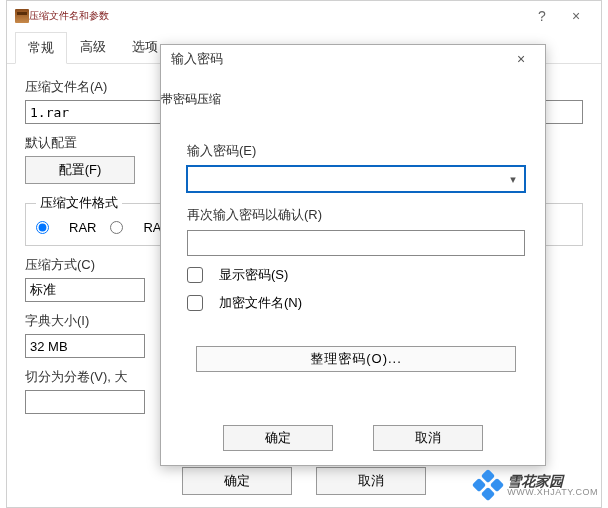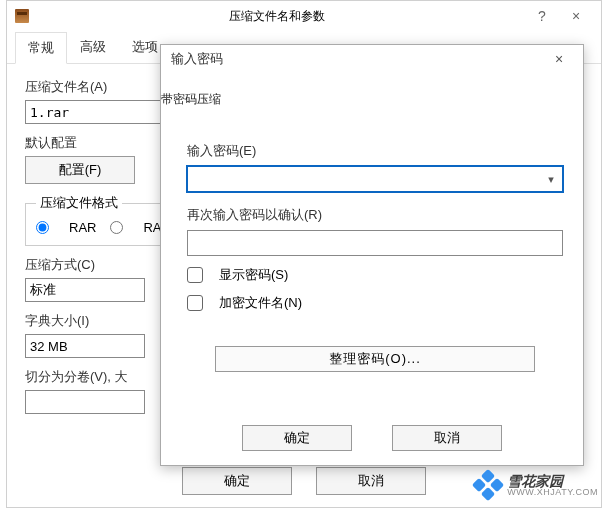--- a/index.html
+++ b/index.html
@@ -1,21 +1,21 @@
 <!DOCTYPE html>
 <html><head>
 <meta charset="utf-8">
 <style>
 * { box-sizing: border-box; margin: 0; padding: 0; }
 body { font-family: "Microsoft YaHei", "SimSun", Arial, sans-serif; font-size: 13px; background: #fff; width: 608px; height: 508px; overflow: hidden; position: relative; }
 
 
 .parent-dialog { position: absolute; left: 6px; top: 0; width: 596px; height: 508px; background: #fff; border: 1px solid #d0d0d0; }
 .parent-titlebar { height: 30px; display: flex; align-items: center; padding: 0 8px; }
-.parent-titlebar .title { flex: 1; font-size: 12px; color: #000000; text-align: center; }
+.parent-titlebar .title { flex: 1; font-size: 10px; color: #7f1d1d; }
 .parent-titlebar .ctl { width: 34px; text-align: center; color: #666; font-size: 14px; line-height: 30px; }
 
 .tabs { display: flex; border-bottom: 1px solid #e0e0e0; padding-left: 8px; }
 .tab { padding: 6px 12px; font-size: 13px; color: #333; border: 1px solid transparent; }
 .tab.active { background: #fff; border: 1px solid #e0e0e0; border-bottom-color: #fff; position: relative; top: 1px; }
 
 .parent-body { padding: 14px 18px; }
 .field-label { font-size: 13px; color: #333; margin-bottom: 4px; display: block; }
 .text-input { width: 100%; height: 24px; border: 1px solid #888; padding: 2px 4px; font-family: monospace; font-size: 13px; background: #fff; }
 .row { margin-bottom: 10px; }
@@ -23,21 +23,21 @@
 .btn-wide { min-width: 110px; }
 fieldset { border: 1px solid #ccc; padding: 8px 10px 10px; margin-bottom: 10px; }
 legend { font-size: 13px; padding: 0 4px; }
 .radio-row { display: flex; gap: 14px; align-items: center; }
 .radio-row label { font-size: 13px; display: flex; align-items: center; gap: 20px; }
 .combo { width: 120px; height: 24px; border: 1px solid #888; padding: 2px 4px; font-size: 13px; background: #fff; }
 
 .parent-footer { position: absolute; bottom: 12px; left: 0; right: 0; display: flex; justify-content: center; gap: 24px; }
 
 
-.modal { position: absolute; left: 160px; top: 44px; width: 424px; height: 422px; background: #fff; border: 1px solid #aaa; box-shadow: 0 3px 12px rgba(0,0,0,0.25); }
+.modal { position: absolute; left: 160px; top: 44px; width: 386px; height: 422px; background: #fff; border: 1px solid #aaa; box-shadow: 0 3px 12px rgba(0,0,0,0.25); }
 .modal-titlebar { height: 28px; display: flex; align-items: center; padding: 0 10px; border-bottom: 0; }
 .modal-titlebar .title { flex: 1; font-size: 13px; color: #333; }
 .modal-titlebar .close { width: 28px; text-align: center; color: #555; font-size: 14px; cursor: default; }
 .modal-heading { font-size: 12px; padding: 18px 0 6px; color: #222; }
 .modal-body { padding: 14px 20px; margin-left: 6px; }
 .modal-body .field-label { margin-top: 14px; margin-bottom: 6px; }
 .pwd-combo { width: 100%; height: 26px; border: 1px solid #0a66c2; outline: 1px solid #0a66c2; display: flex; align-items: center; background: #fff; }
 .pwd-combo .arrow { width: 22px; text-align: center; color: #555; font-size: 11px; }
 .pwd-input { flex: 1; border: none; height: 100%; padding: 2px 4px; outline: none; font-size: 13px; }
 .confirm-input { width: 100%; height: 26px; border: 1px solid #888; padding: 2px 4px; font-size: 13px; background: #fff; }

